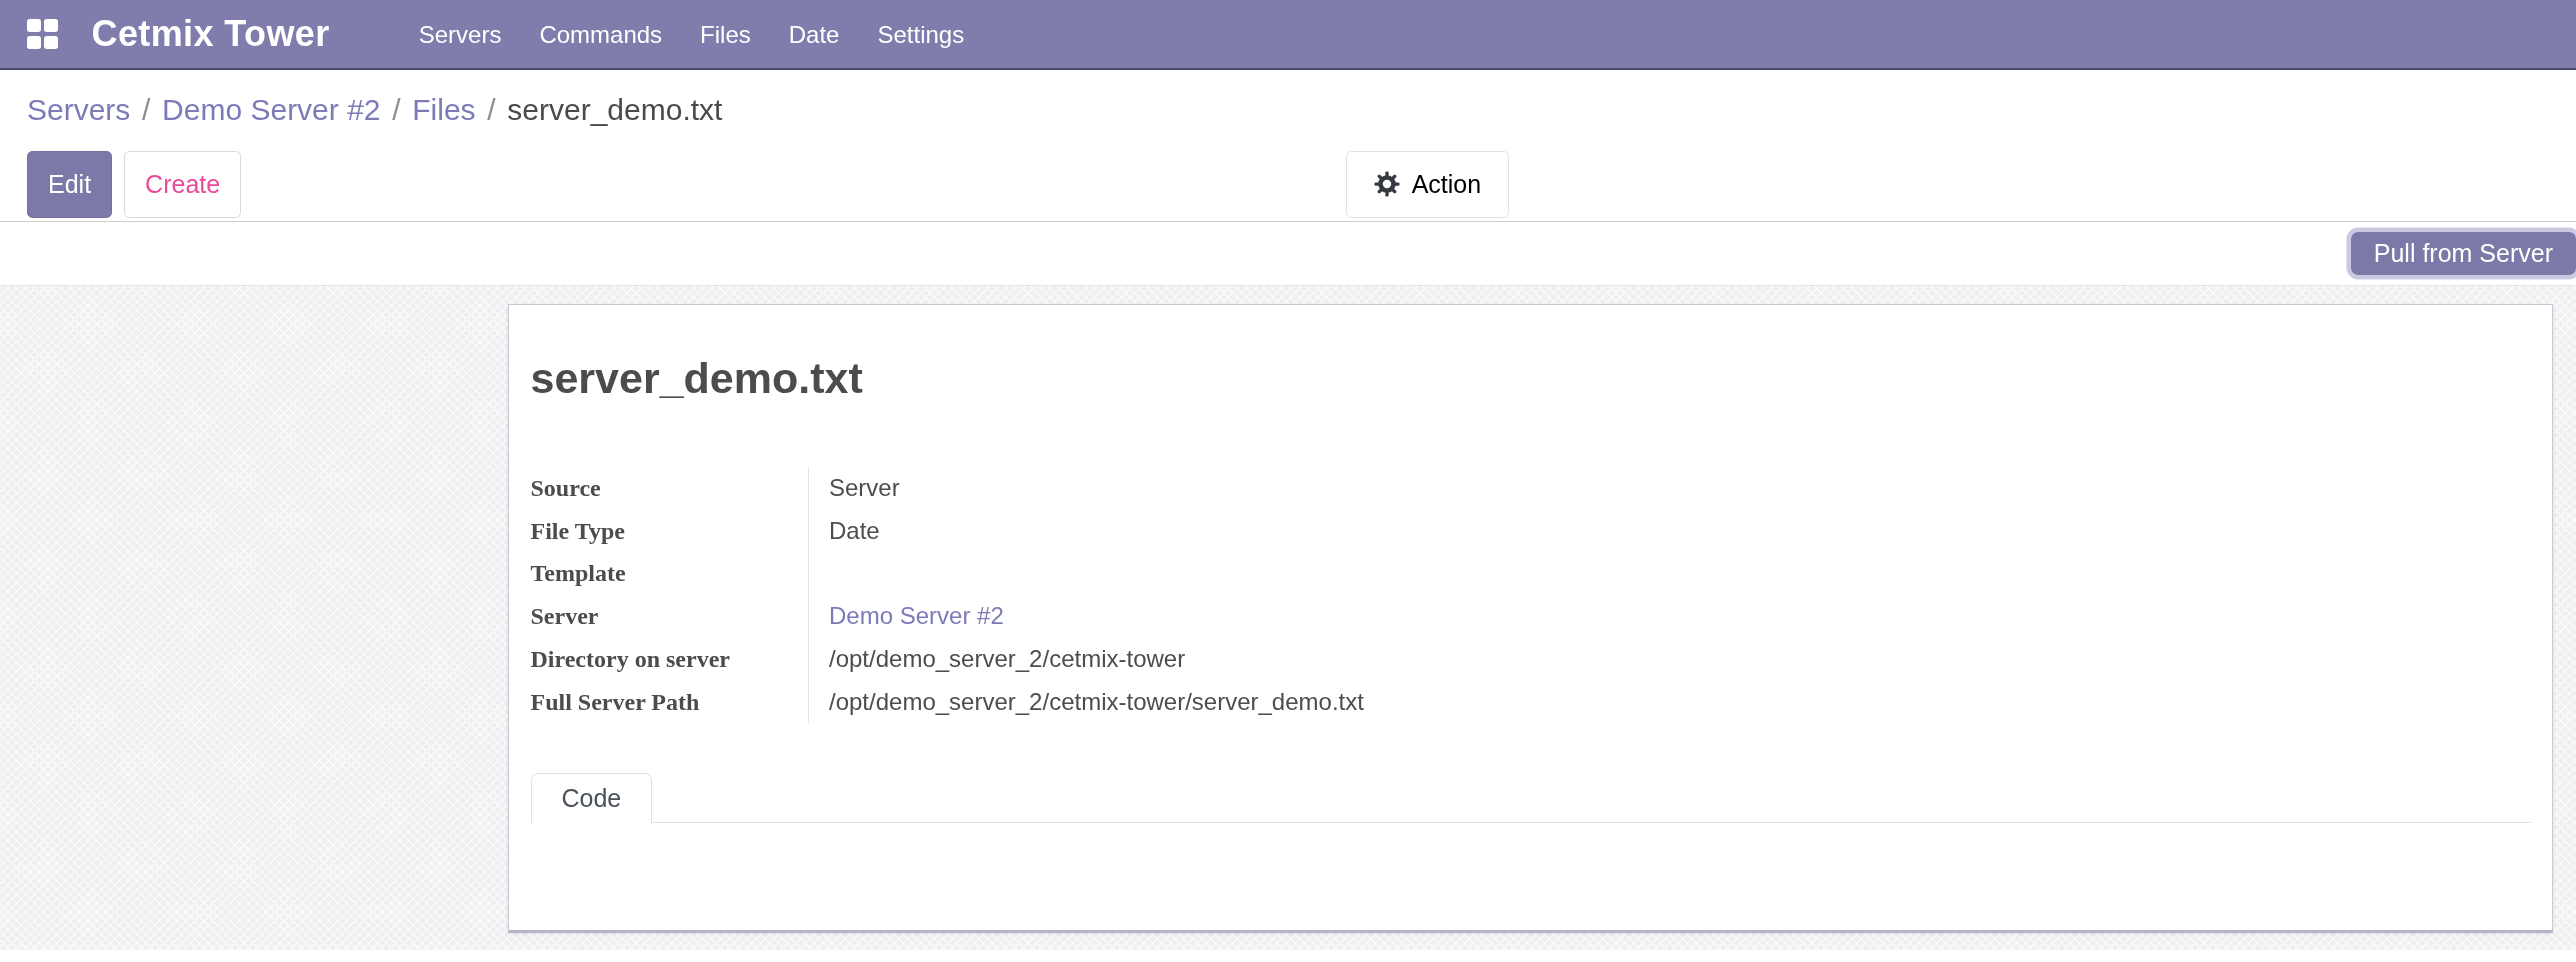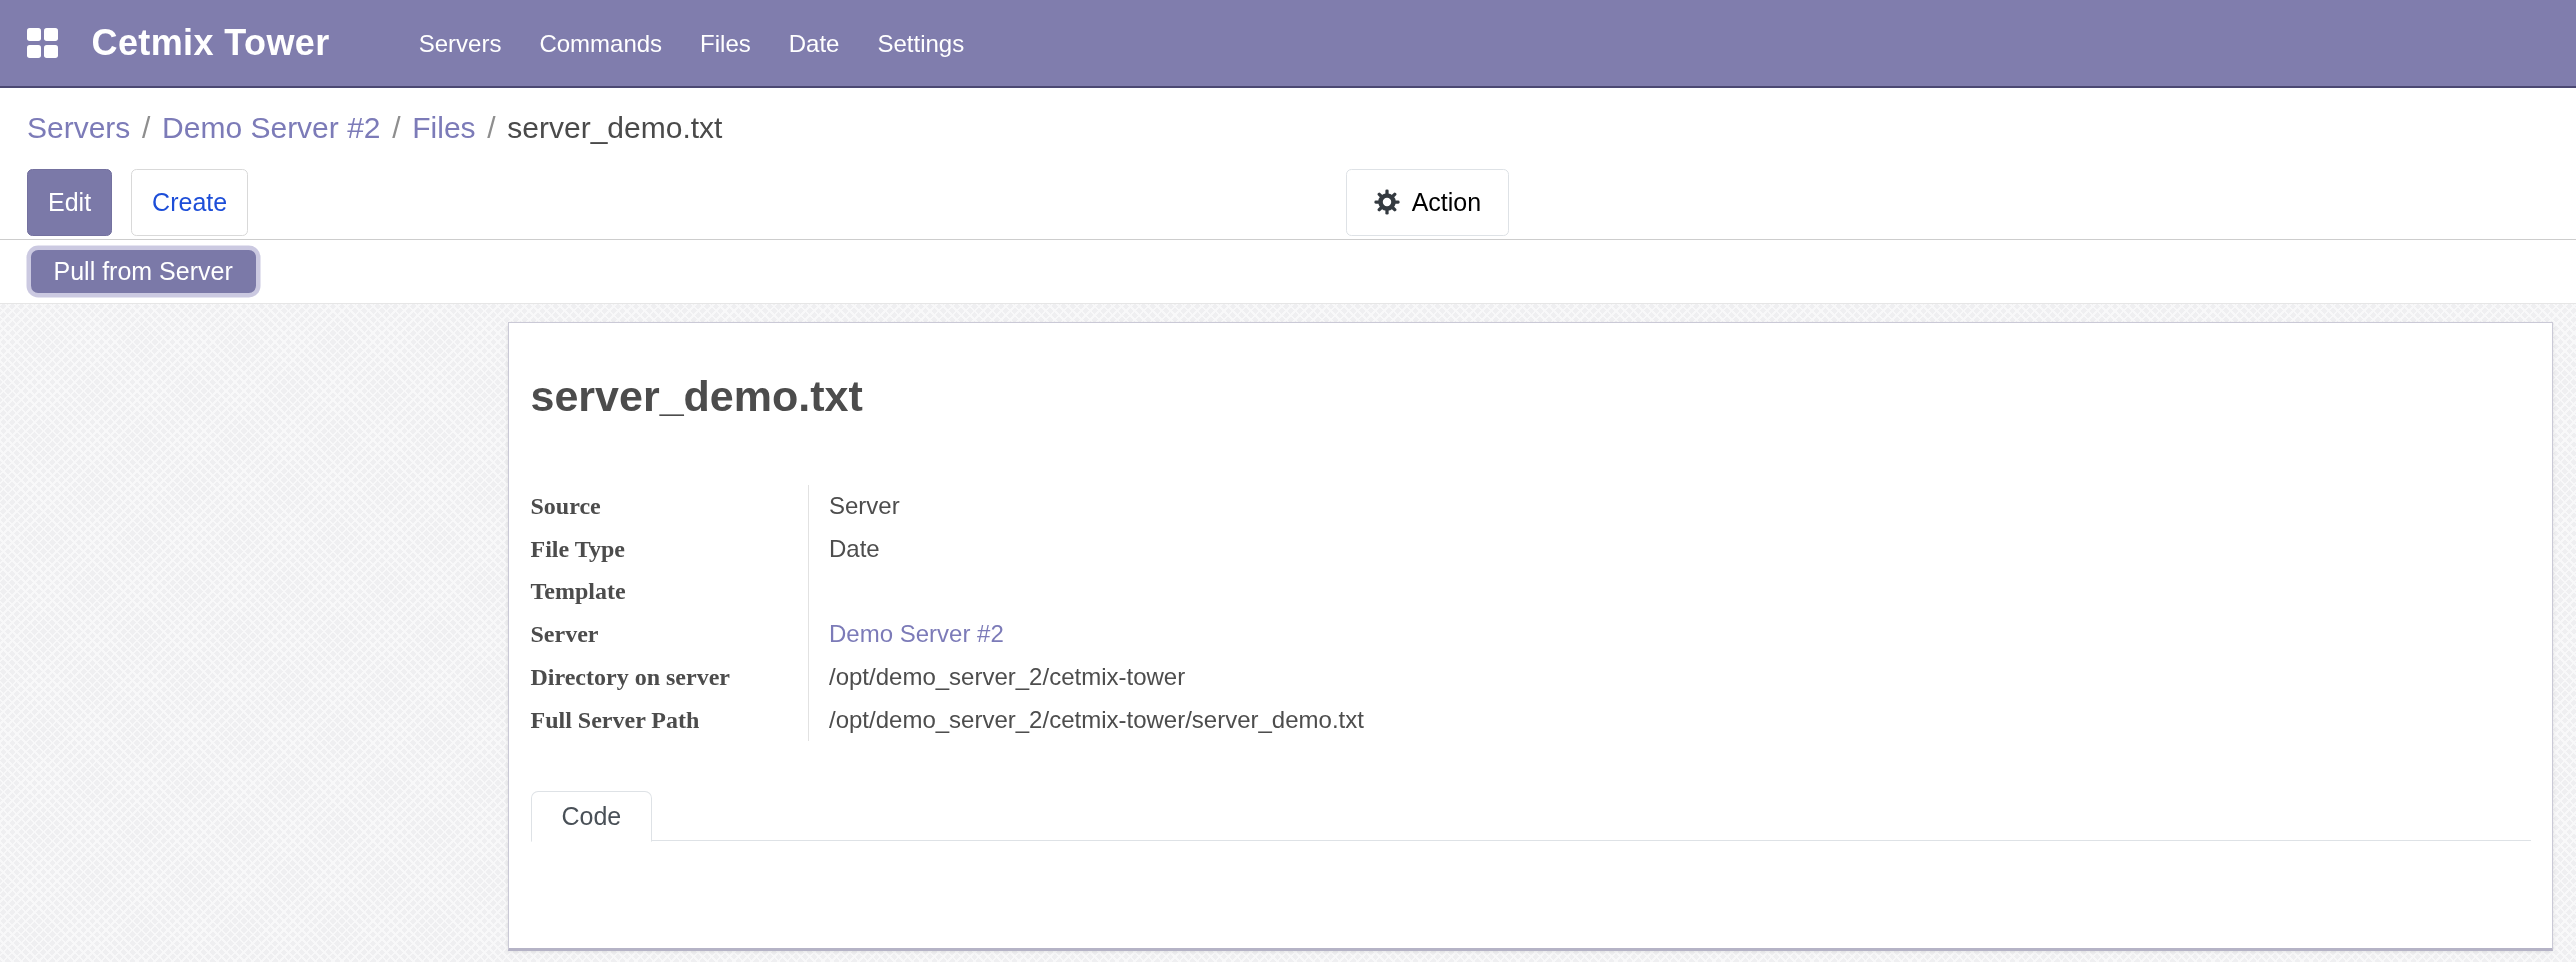--- a/index.html
+++ b/index.html
@@ -5,21 +5,21 @@
   * { box-sizing: border-box; }
   html,body { margin:0; padding:0; }
   body {
     width:2576px; height:962px; overflow:hidden; background:#fff;
     font-family:"Liberation Sans","DejaVu Sans",sans-serif;
     color:#4c4c4c; -webkit-font-smoothing:antialiased;
   }
 
   
   .navbar {
-    height:88px; background:#807dad; border-bottom:2.7px solid #4b4872;
+    height:70px; background:#807dad; border-bottom:2.7px solid #4b4872;
     display:flex; align-items:center; padding:8px 27px; color:#fff;
   }
   .apps-icon {
     width:30.5px; height:30.5px; display:grid; cursor:pointer;
     grid-template-columns:13.5px 13.5px; grid-template-rows:13.5px 13.5px; gap:3.6px;
   }
   .apps-icon span { background:#fff; border-radius:2.7px; }
   .brand { font-size:36px; font-weight:700; margin-left:34px; letter-spacing:0.4px; cursor:pointer; }
   .nav-menu { display:flex; margin-left:70px; }
   .nav-item { font-size:24px; padding:0 19px; line-height:79px; cursor:pointer; }
@@ -31,31 +31,31 @@
   .breadcrumb .bc-sep { color:#8e8e8e; padding:0 11.7px; }
   .breadcrumb .bc-current { color:#4a4a4a; }
   .button-row { position:relative; height:54px; margin-bottom:16px; }
   .btn {
     display:inline-flex; align-items:center; justify-content:center;
     height:67px; font-size:25px; border-radius:5.4px; cursor:pointer;
     padding:0 20px; border:1.8px solid transparent; background:#fff;
     font-family:inherit;
   }
   .btn-primary { background:#7b79a8; border-color:#74719f; color:#fff; }
-  .btn-secondary { background:#fff; border-color:#d9d9d9; color:#1d4ed8; margin-left:15px; }
+  .btn-secondary { background:#fff; border-color:#d9d9d9; color:#ec4899; margin-left:8px; }
   .btn-action {
     position:absolute; left:1319px; top:0; border-color:#dee2e6; color:#000000;
     padding:0 27px; gap:11.7px;
   }
   .btn-action svg { display:block; }
 
   
   .status-bar {
     height:64px; background:#fff; border-bottom:1.8px solid #e6e6e6;
-    display:flex; align-items:center; padding-left:30.5px;
+    display:flex; align-items:center; padding-left:30.5px;justify-content:flex-end;
   }
   .btn-pull {
     height:43px; background:#7b79a8; color:#fff; font-size:25px;
     border:none; border-radius:7.2px; padding:0 23px; cursor:pointer;
     box-shadow:0 0 0 4.5px #cbc9e1; font-family:inherit;
   }
 
   
   .content {
     height:664px;

